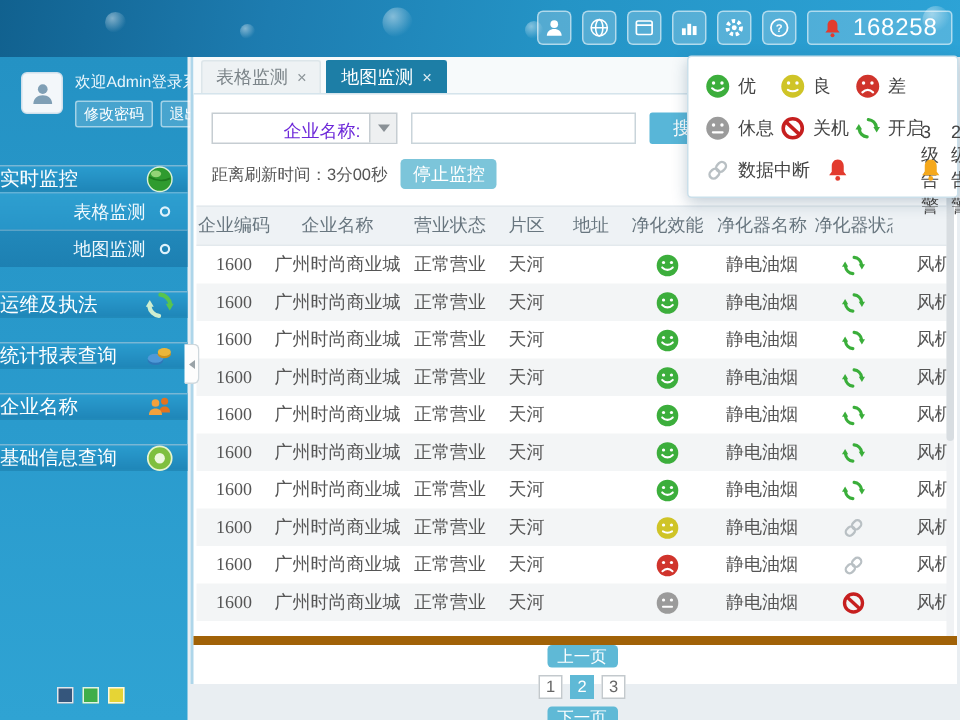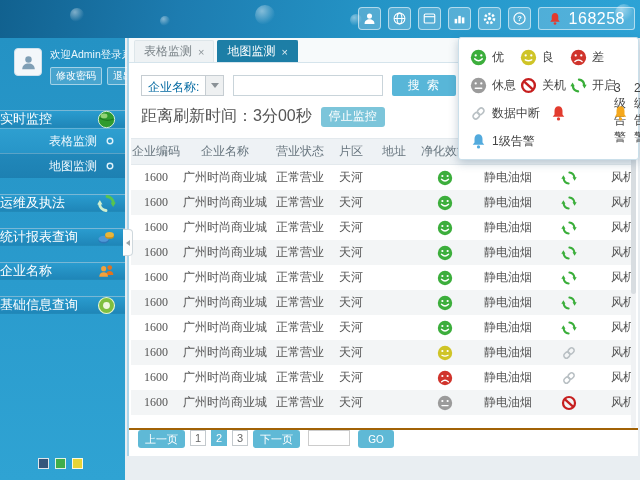--- a/index.html
+++ b/index.html
@@ -55,49 +55,49 @@
   .tabbar{height:24px;background:#f7fafb;border-bottom:1px solid #d5e4ec;
           display:flex;align-items:flex-end;padding-left:5px;gap:3px;}
   .tab{height:21px;display:flex;align-items:center;gap:6px;padding:0 9px;font-size:12px;
        color:#7b8489;background:#eef2f4;border:1px solid #dde6ea;border-bottom:none;
        border-radius:2px 2px 0 0;cursor:pointer;}
   .tab.active{background:#1d7ea6;color:#fff;border-color:#1d7ea6;}
   .tab-close{font-size:11px;opacity:.85;cursor:pointer;}
   .toolbar{display:flex;align-items:center;gap:9px;padding:12px 0 0 12px;}
   .select{display:flex;align-items:stretch;height:21px;border:1px solid #c6cdd2;background:#fff;
           box-sizing:border-box;cursor:pointer;}
-  .sel-label{font-size:12px;color:#0369a1;padding:3px 6px 0 6px;}
+  .sel-label{font-size:12px;color:#6d28d9;padding:3px 6px 0 6px;margin-left:41px;}
   .sel-btn{width:17px;background:#eef0f1;border-left:1px solid #c6cdd2;
            display:flex;align-items:center;justify-content:center;}
   .caret{width:0;height:0;border-left:4px solid transparent;border-right:4px solid transparent;
          border-top:5px solid #8a9196;}
   .search-input{width:150px;height:21px;border:1px solid #c9d4da;box-sizing:border-box;
                 font-size:12px;padding:0 4px;}
   .search-btn{width:64px;height:21px;background:#58b6d8;color:#fff;font-size:12px;border:none;
               border-radius:2px;cursor:pointer;letter-spacing:2px;}
   .refresh-row{display:flex;align-items:center;gap:9px;padding:10px 0 0 12px;}
-  .refresh-text{font-size:16px;color:#555;}
+  .refresh-text{font-size:11px;color:#555;}
   .stop-btn{height:20px;padding:0 8px;background:#7cc5da;color:#fff;font-size:12px;border:none;
             border-radius:3px;cursor:pointer;}
   
   .table{margin:11px 4px 0 2px;color:#555;}
   .thead{display:flex;align-items:center;height:25px;background:#eef2f5;color:#68767f;
          border-top:1px solid #e3e9ed;border-bottom:1px solid #e3e9ed;}
   .trow{display:flex;align-items:center;height:25px;font-family:Liberation Serif, serif;}
   .tbody .trow:nth-child(even){background:#f3f5f6;}
   .th,.td{text-align:center;white-space:nowrap;overflow:hidden;flex:none;}
   .td svg{width:16px;height:16px;vertical-align:middle;}
   .col-code{width:50px;}.col-name{width:88px;}.col-status{width:62px;}
   .col-district{width:40px;}.col-addr{width:46px;}.col-eff{width:56px;}
   .col-purifier{width:70px;}.col-state{width:52px;}.col-fan{width:56px;}
   .v-scroll{position:absolute;right:2px;top:92px;bottom:28px;width:5px;background:#f0f2f4;border-radius:3px;}
   .v-thumb{position:absolute;left:0;top:0;width:5px;height:55%;background:#d8dde1;border-radius:3px;}
   
-  .pagi-bar{position:absolute;left:0;right:0;bottom:0;height:26px;border-top:2px solid #a16207;
-            display:flex;gap:5px;padding-left:9px;}
+  .pagi-bar{position:absolute;left:0;right:0;bottom:0;height:26px;border-top:6px solid #a16207;
+            display:flex;align-items:center;gap:5px;padding-left:9px;flex-direction:column;}
   .pg-btn{height:18px;padding:0 7px;background:#5fb9d6;color:#fff;font-size:11px;border:none;
           border-radius:3px;display:flex;align-items:center;cursor:pointer;}
   .pg-num{width:16px;height:16px;border:1px solid #c3c9cd;background:#fff;color:#666;font-size:11px;
           display:flex;align-items:center;justify-content:center;cursor:pointer;box-sizing:border-box;}
   .pg-num.current{background:#5fb9d6;border-color:#5fb9d6;color:#fff;}
   .pg-input{width:42px;height:16px;border:1px solid #ccc;box-sizing:border-box;margin-left:3px;}
   .pg-go{width:36px;height:18px;background:#5fb9d6;color:#fff;font-size:10px;border:none;
          border-radius:3px;cursor:pointer;margin-left:3px;}
   
   .collapse-handle{position:absolute;left:123px;top:229px;width:10px;height:27px;background:#fdfdfd;
@@ -640,26 +640,15 @@
         <span class="legend-item">
           <span style="display: flex;">
             <svg viewBox="0 0 20 20">
               <path d="M10 1.6 C7.2 1.6 5.3 3.9 5.3 6.8 v4.3 L3.2 13.9 h13.6 l-2.1 -2.8 V6.8 C14.7 3.9 12.8 1.6 10 1.6 z" fill="#f5a81c"></path>
               <circle cx="10" cy="16.4" r="1.9" fill="#f5a81c"></circle>
             </svg>
           </span>
           <span>2级告警</span>
         </span>
       </div>
-      <div class="legend-row">
-        <span class="legend-item">
-          <span style="display: flex;">
-            <svg viewBox="0 0 20 20">
-              <path d="M10 1.6 C7.2 1.6 5.3 3.9 5.3 6.8 v4.3 L3.2 13.9 h13.6 l-2.1 -2.8 V6.8 C14.7 3.9 12.8 1.6 10 1.6 z" fill="#52aadd"></path>
-              <circle cx="10" cy="16.4" r="1.9" fill="#52aadd"></circle>
-            </svg>
-          </span>
-          <span>1级告警</span>
-        </span>
-      </div>
     </div>
 
 </div>
 
 </body></html>

